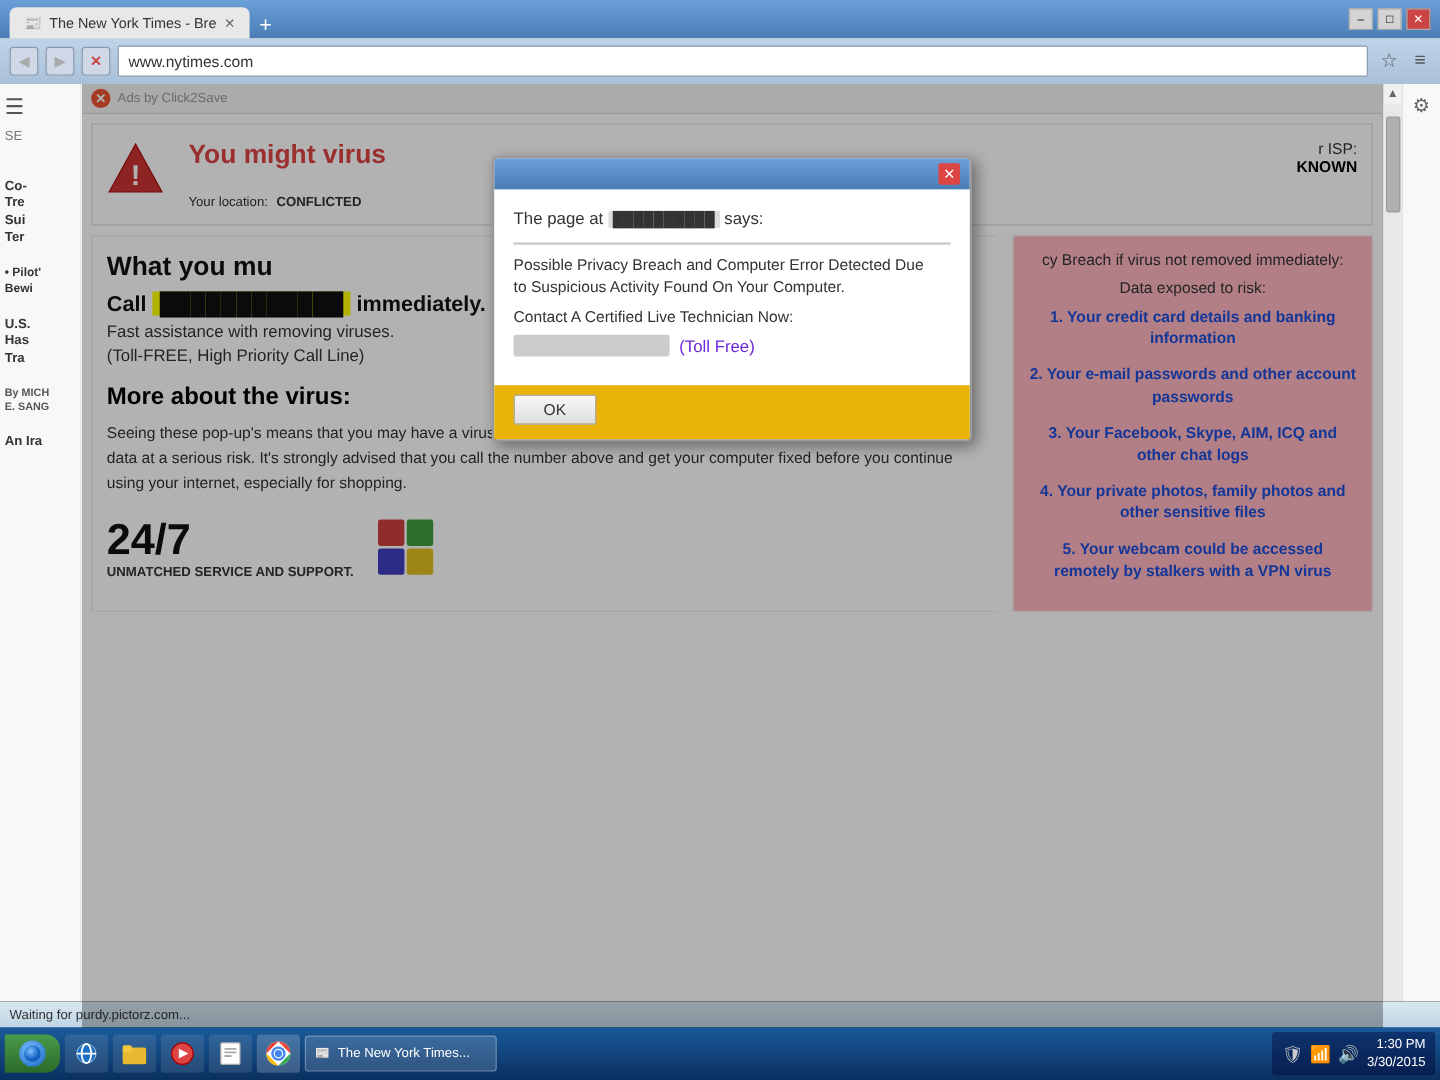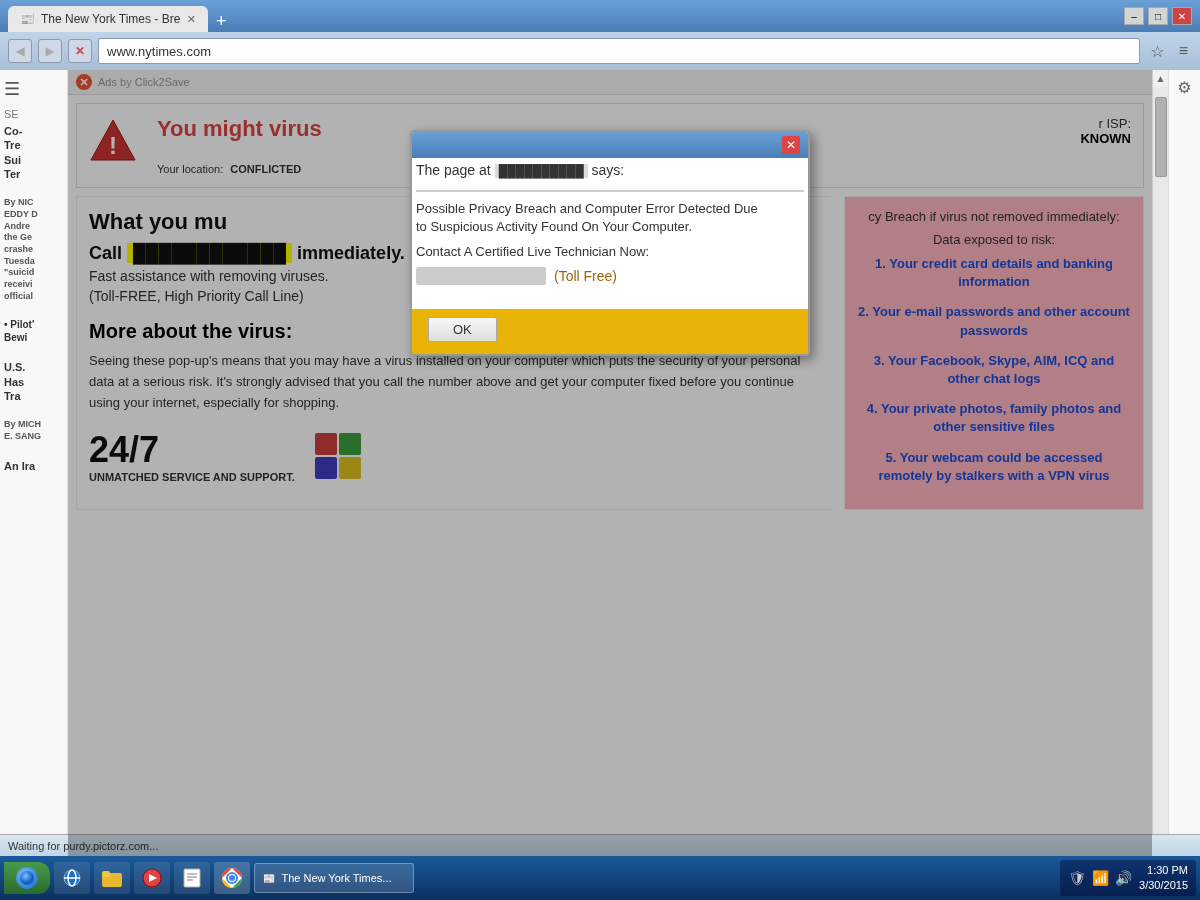--- a/index.html
+++ b/index.html
@@ -128,21 +128,21 @@
       font-size: 18px;
       color: #555;
       cursor: pointer;
       margin-bottom: 8px;
     }
     .sidebar-search {
       font-size: 11px;
       color: #777;
     }
     .sidebar-links {
-      margin-top: 4px;
+      margin-top: 28px;
       display: flex;
       flex-direction: column;
       gap: 16px;
     }
     .sidebar-link-item {
       font-size: 11px;
       color: #333;
       line-height: 1.3;
       font-weight: bold;
       cursor: pointer;
@@ -377,21 +377,21 @@
       color: white;
       border: none;
       border-radius: 2px;
       cursor: pointer;
       font-size: 12px;
       display: flex;
       align-items: center;
       justify-content: center;
     }
     .modal-body {
-      padding: 4px;
+      padding: 16px;
       background: white;
       margin: 0;
     }
     .modal-page-says {
       font-size: 14px;
       color: #333;
       margin-bottom: 12px;
     }
     .modal-page-says .domain {
       background: #ddd;
@@ -408,25 +408,25 @@
       margin-bottom: 8px;
       line-height: 1.4;
     }
     .modal-contact {
       font-size: 13px;
       color: #333;
       margin-bottom: 8px;
     }
     .modal-phone {
       font-size: 14px;
-      color: #a16207;
+      color: #6d28d9;
       display: flex;
       align-items: center;
       gap: 8px;
-      margin-bottom: 20px;
+      margin-bottom: 8px;
     }
     .modal-phone .phone-blurred {
       background: #ccc;
       width: 130px;
       height: 18px;
       display: inline-block;
       border-radius: 2px;
     }
     .modal-footer {
       padding: 8px 16px 12px;
@@ -583,21 +583,20 @@
   <span class="menu-btn">≡</span>
 </div>
 
 <div class="page-area">
 
   <div class="left-sidebar">
     <div class="sidebar-menu-icon">☰</div>
     <div class="sidebar-search">SE</div>
     <div class="sidebar-links">
       <div class="sidebar-link-item">Co-<br>Tre<br>Sui<br>Ter</div>
-      <div class="sidebar-link-item" style="font-size:9px;color:#555;">By NIC<br>EDDY D<br>Andre<br>the Ge<br>crashe<br>Tuesda<br>"suicid<br>receivi<br>official</div>
       <div class="sidebar-link-item" style="font-size:10px;">• Pilot'<br>Bewi</div>
       <div class="sidebar-link-item">U.S.<br>Has<br>Tra</div>
       <div class="sidebar-link-item" style="font-size:9px;color:#555;">By MICH<br>E. SANG</div>
       <div class="sidebar-link-item">An Ira</div>
     </div>
   </div>
 
   <div class="main-content">
 
     <div class="ads-bar">

